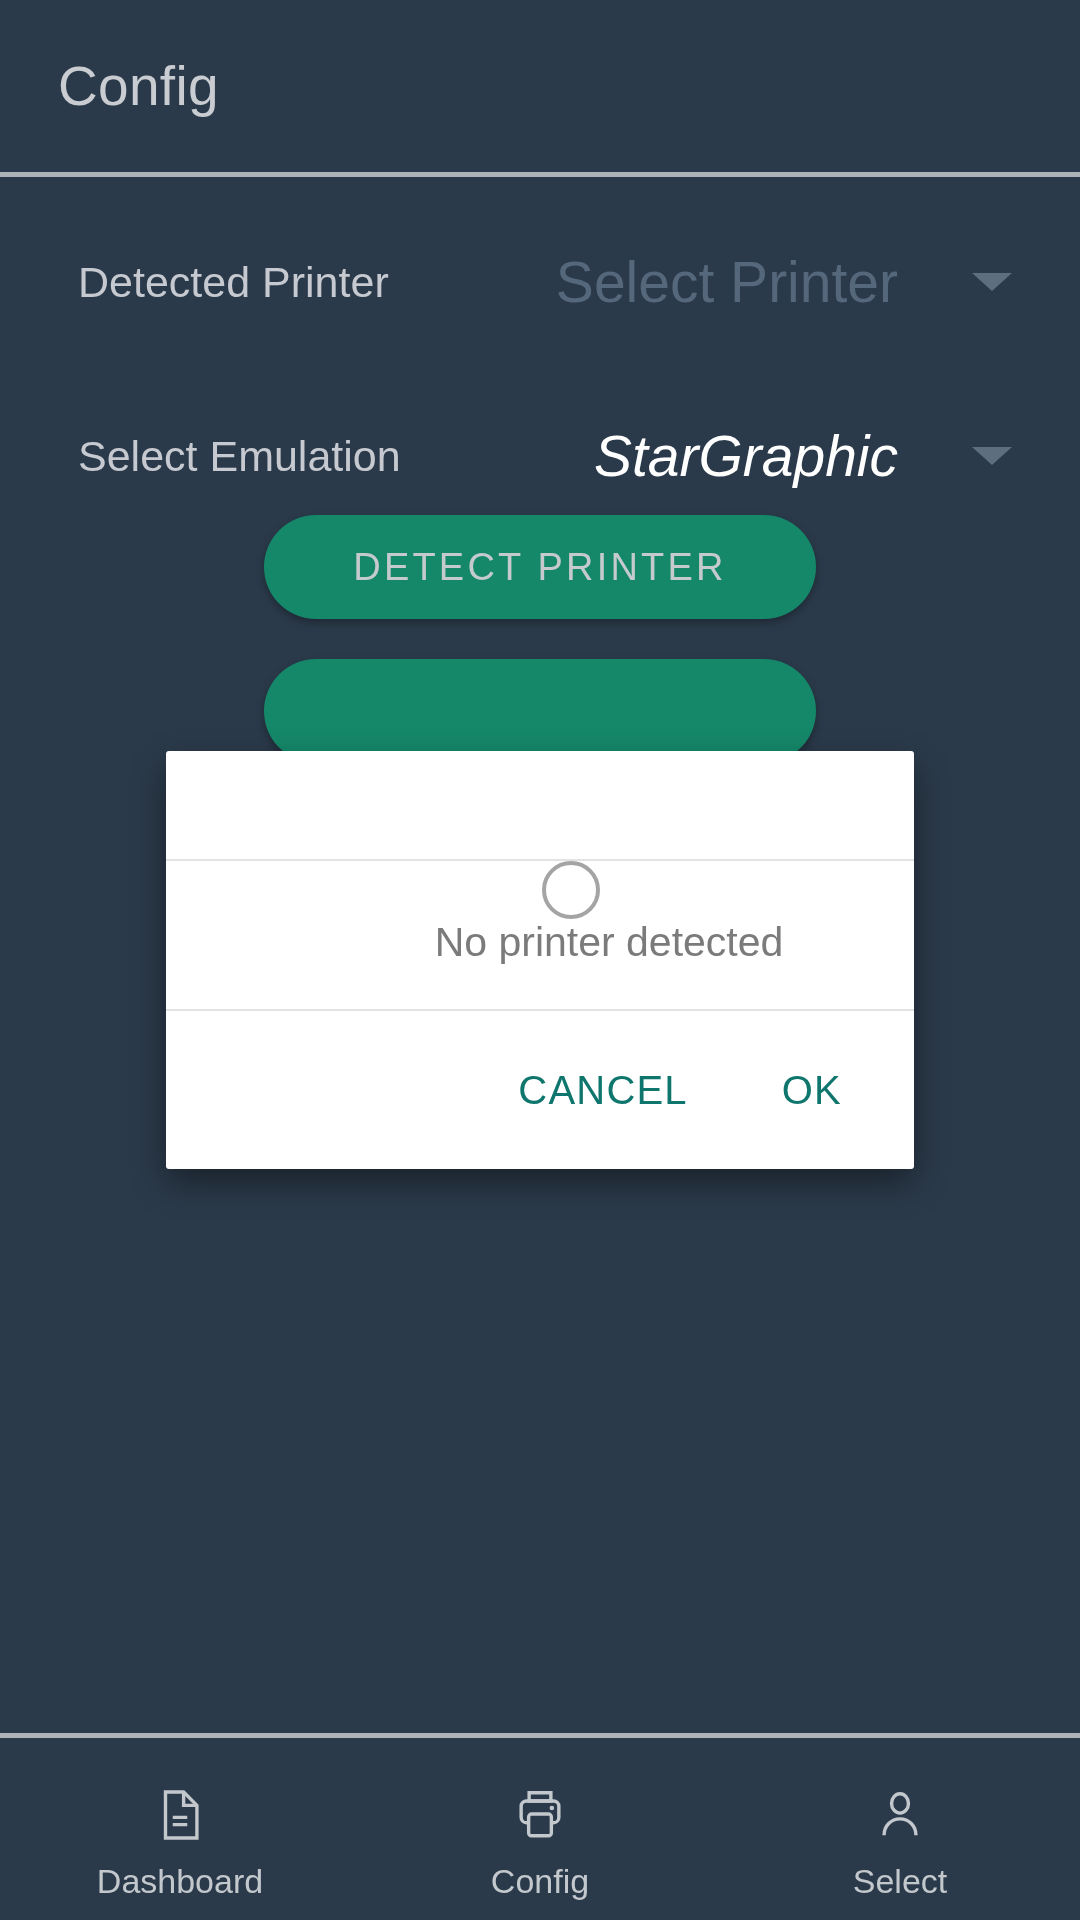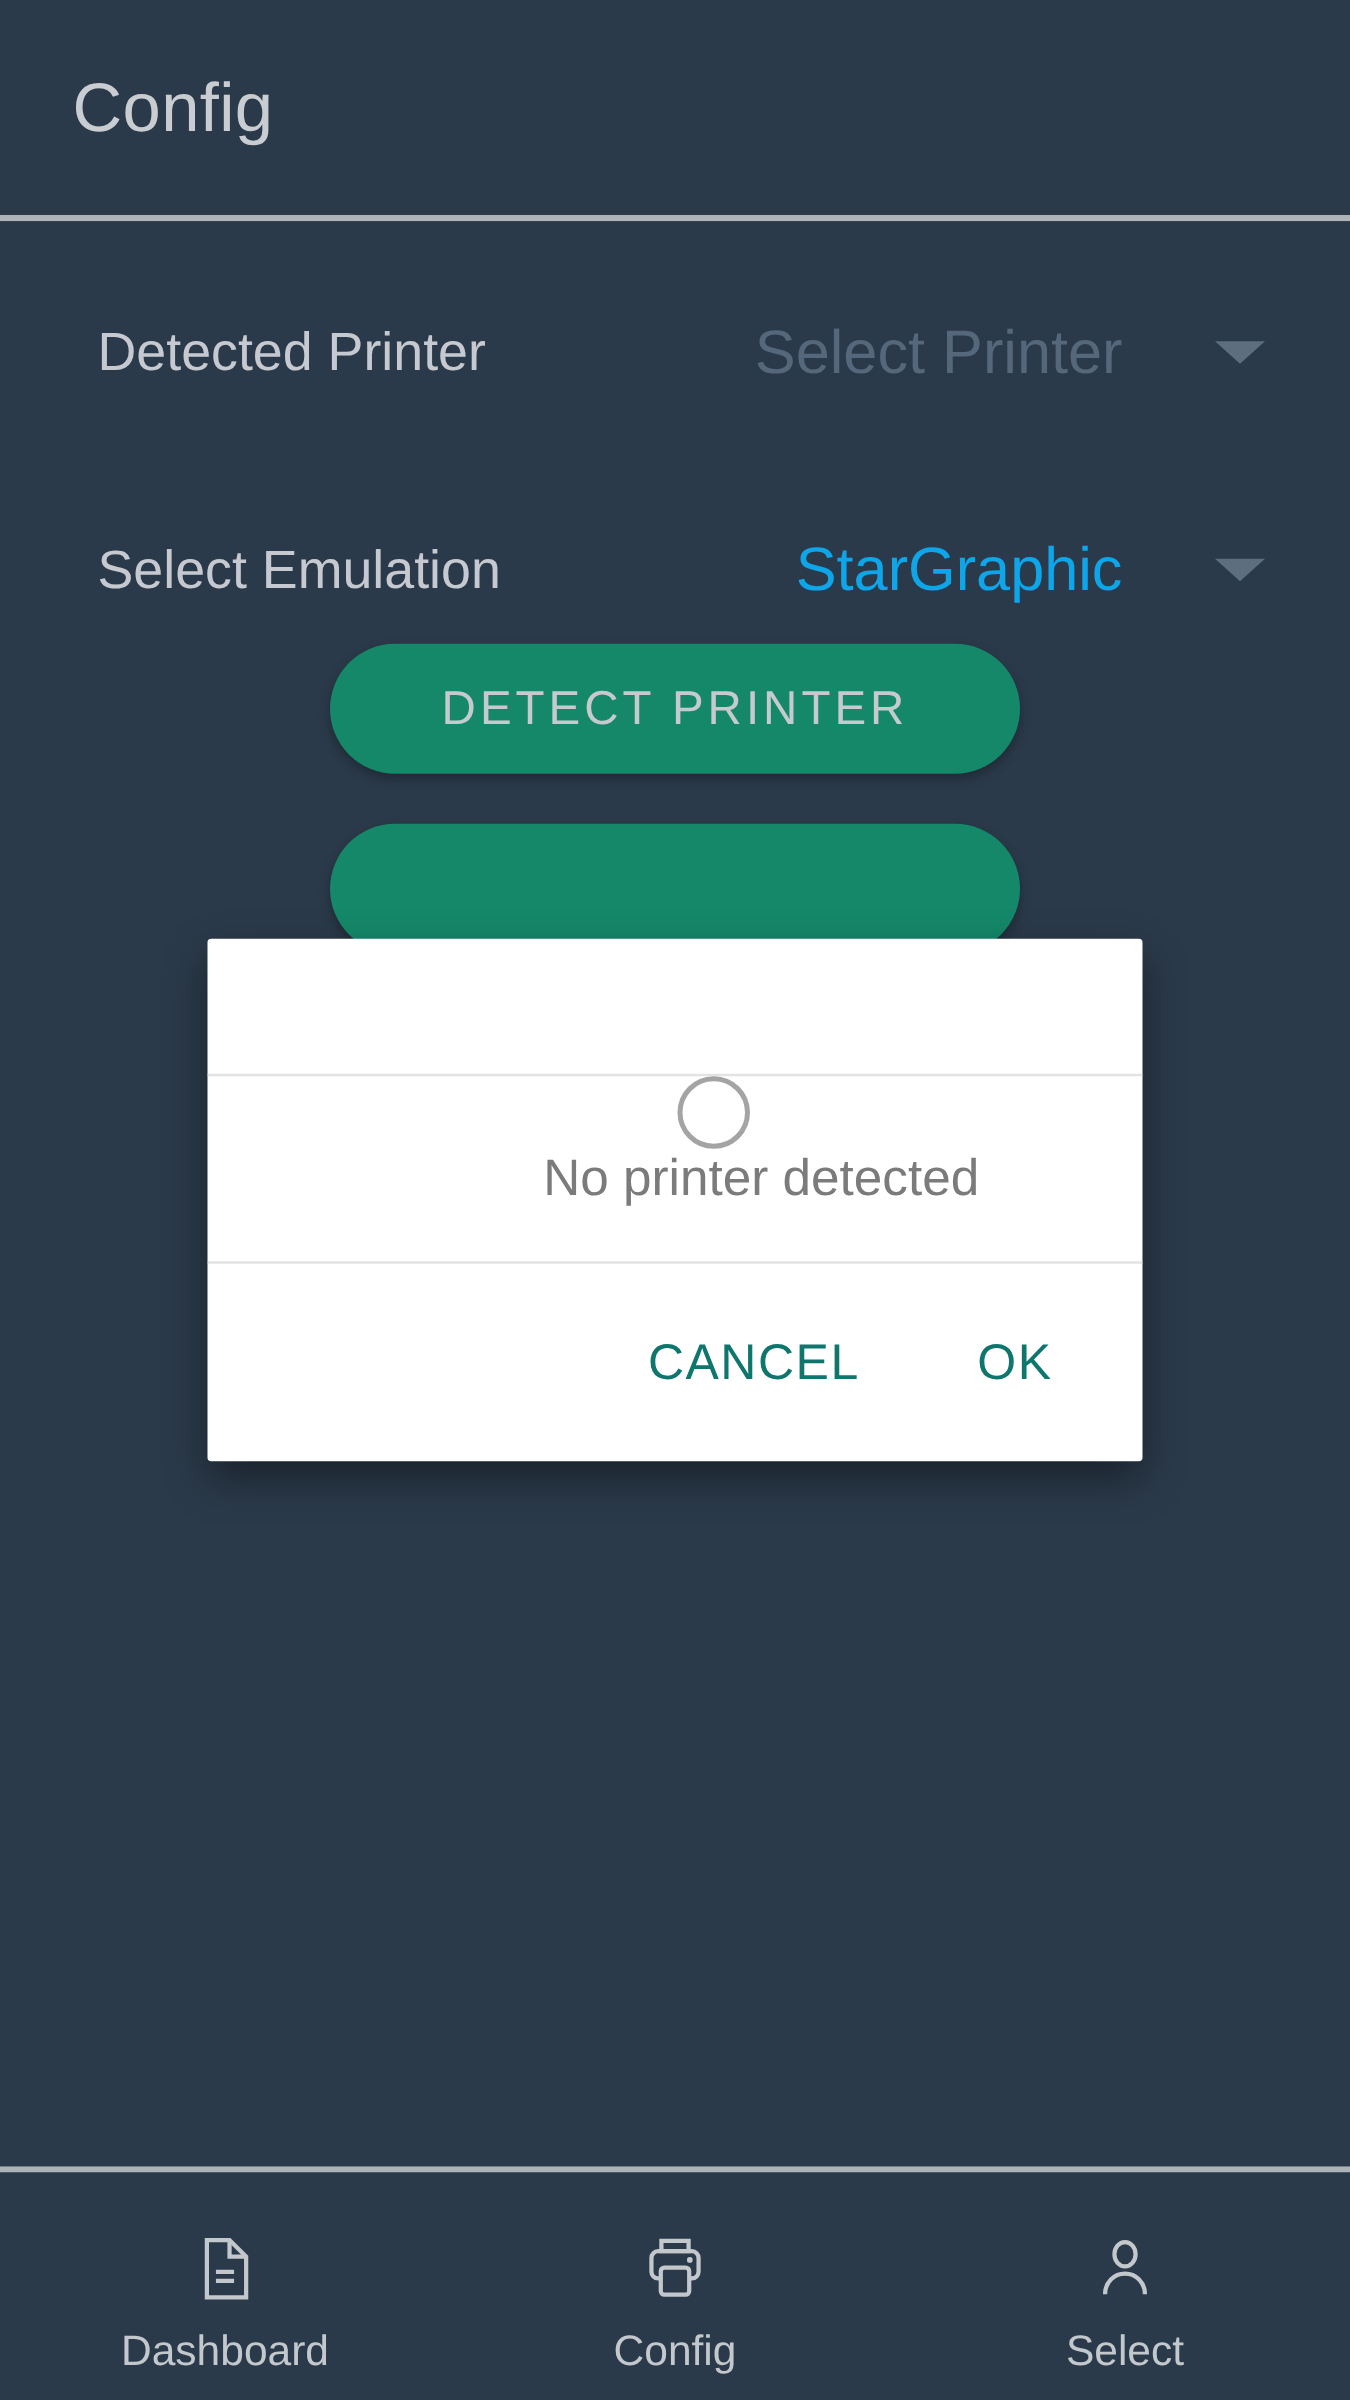--- a/index.html
+++ b/index.html
@@ -64,26 +64,26 @@
     white-space: nowrap;
   }
   .row-field {
     flex: 1 1 auto;
     display: flex;
     align-items: center;
     justify-content: flex-end;
     padding-right: 6px;
   }
   .field-value {
-    font-size: 49px;
+    font-size: 57px;
     font-weight: 400;
     white-space: nowrap;
   }
   .field-value.placeholder { color: #55677a; }
-  .field-value.selected { color: #0ea5e9; }
+  .field-value.selected { color: #ffffff; font-style: italic; }
 
   .caret {
     width: 0; height: 0;
     border-left: 20px solid transparent;
     border-right: 20px solid transparent;
     border-top: 18px solid #5d6e7f;
     margin-left: 74px;
     margin-right: 12px;
     flex: 0 0 auto;
   }

